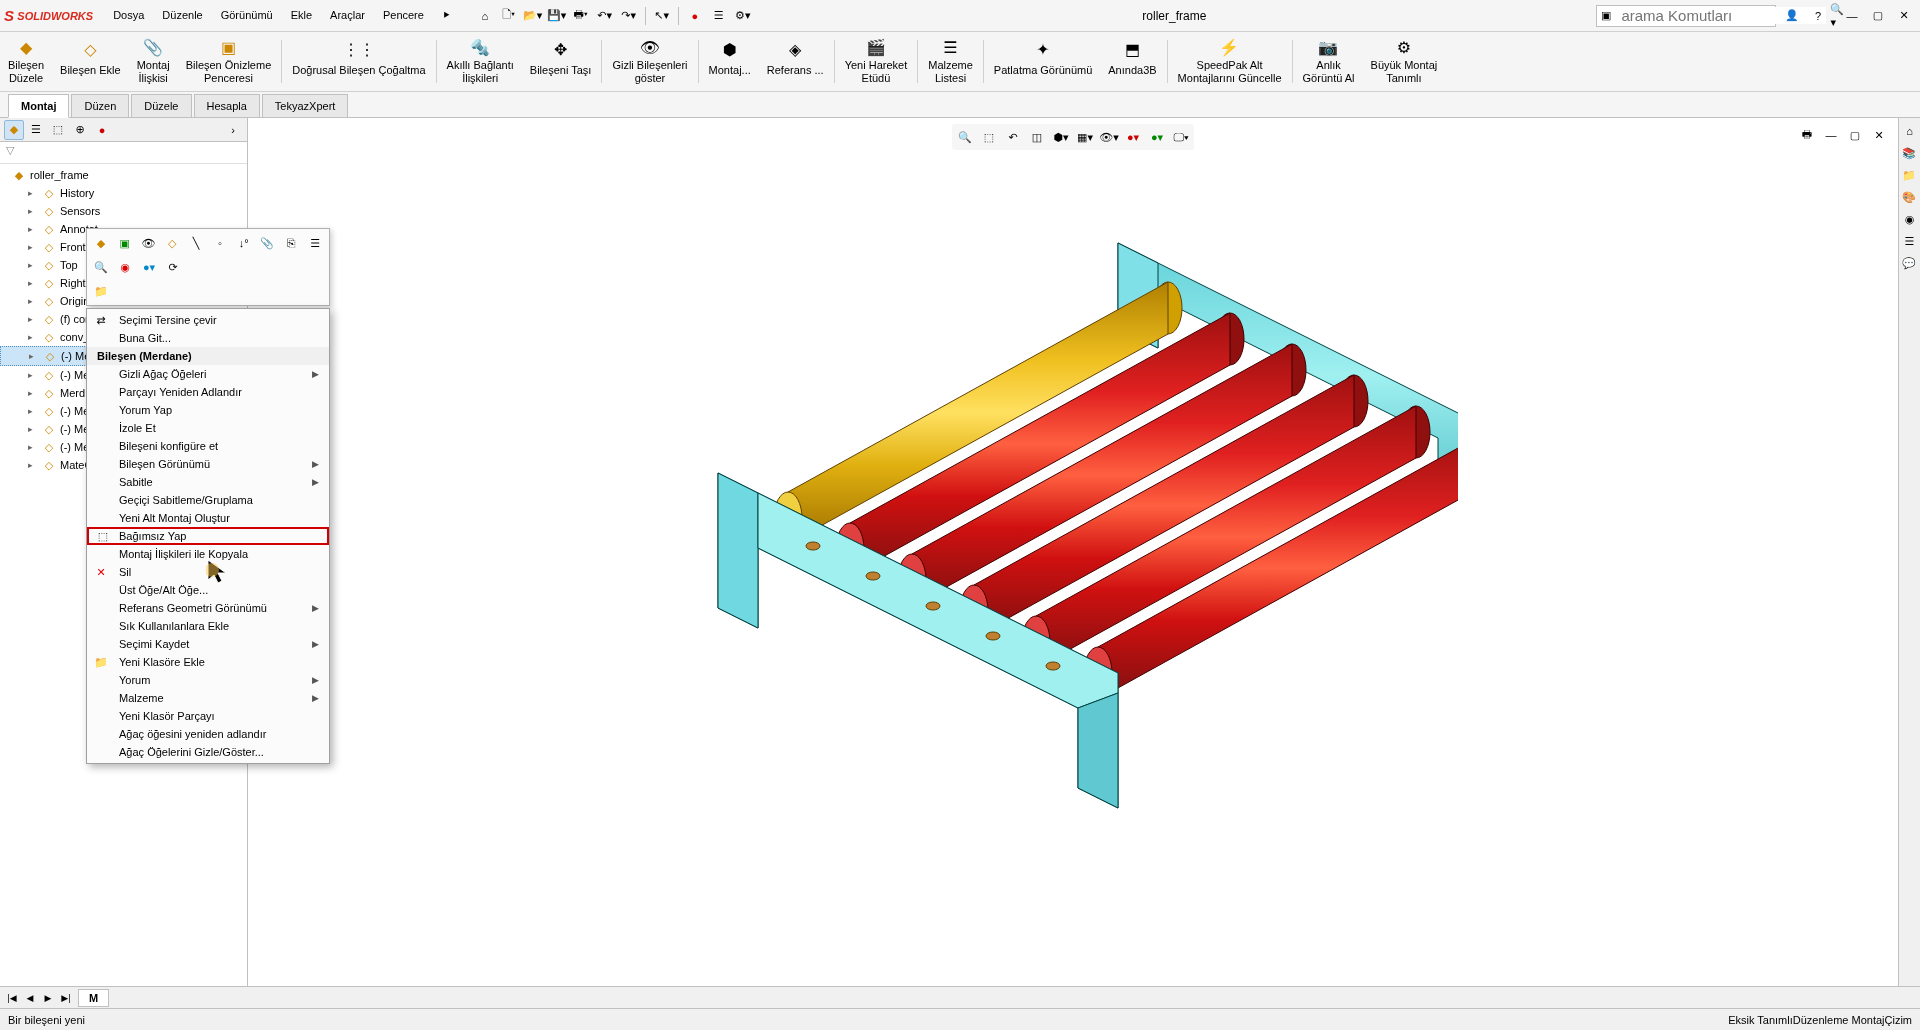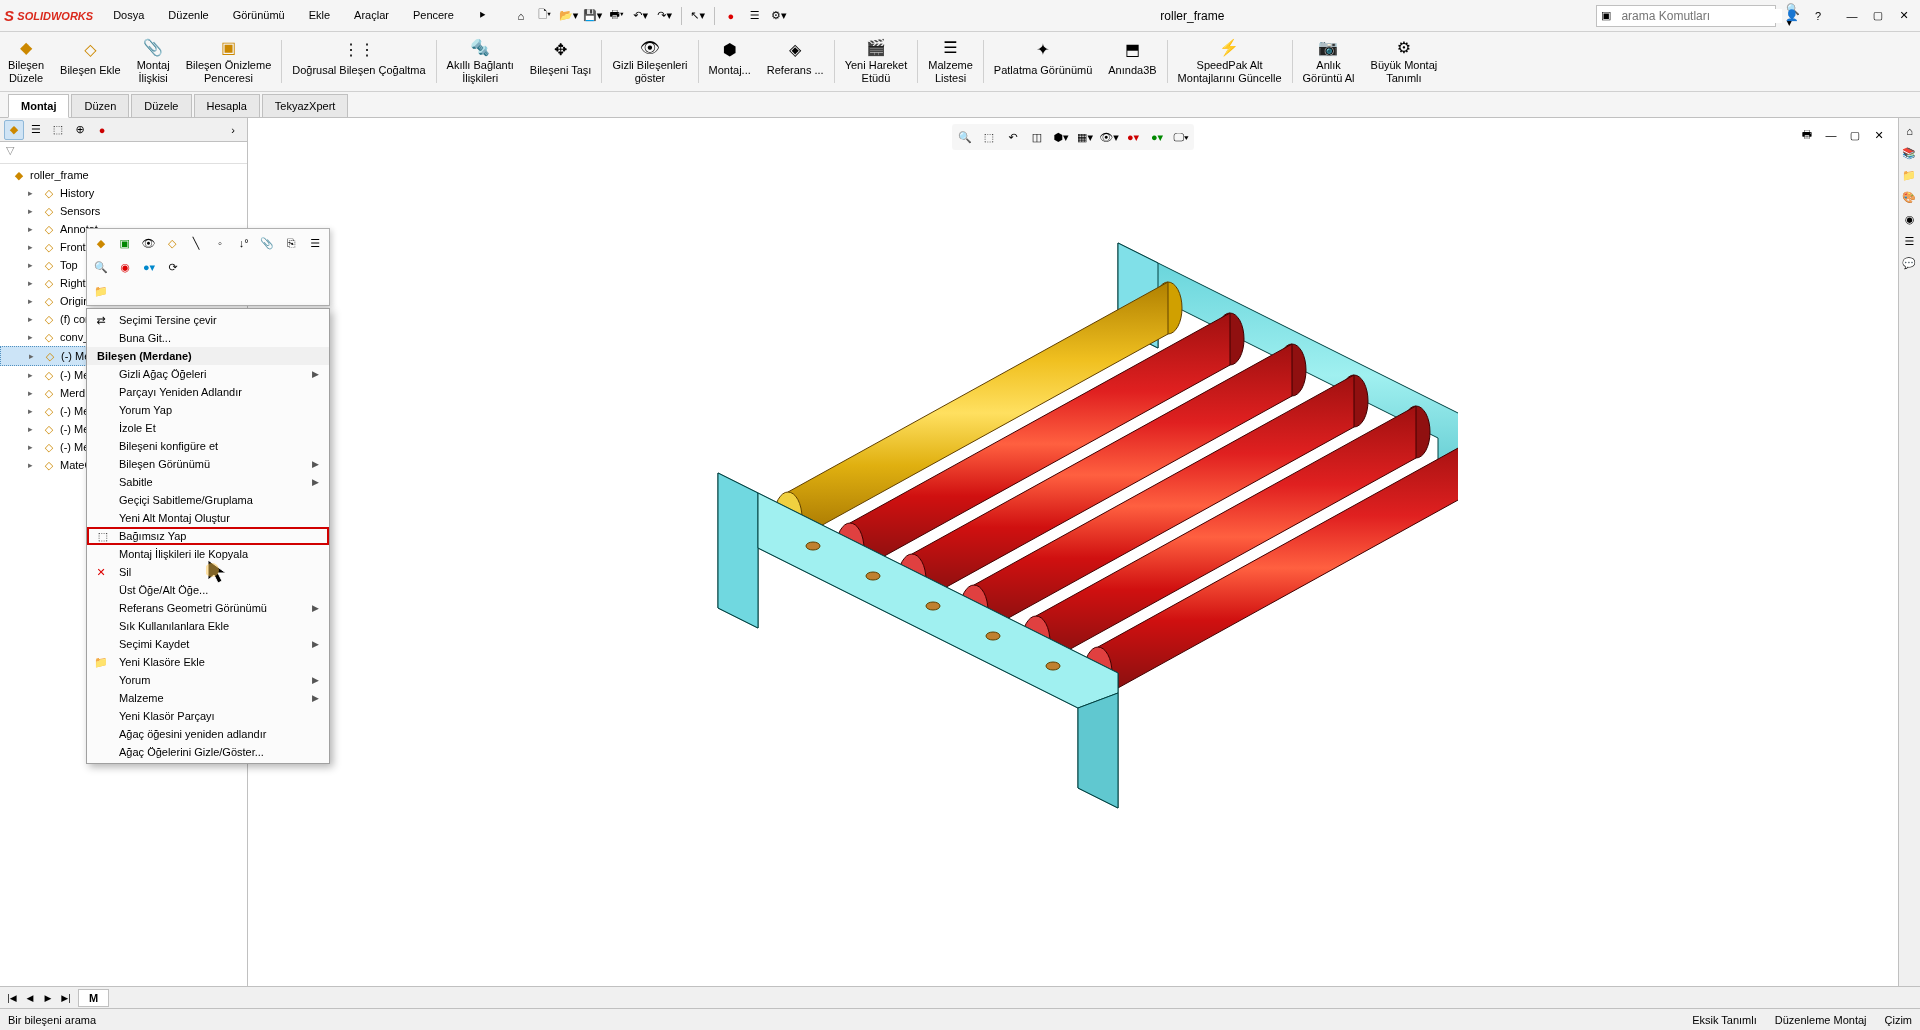--- a/index.html
+++ b/index.html
@@ -2,29 +2,29 @@
 <html><head>
 <meta charset="utf-8">
 <style>
 * { margin: 0; padding: 0; box-sizing: border-box; font-family: "Segoe UI", Tahoma, sans-serif; font-size: 11px; user-select: none; }
 body { width: 1920px; height: 1030px; background: #fff; overflow: hidden; position: relative; }
 
 
 .titlebar { height: 32px; background: #f5f5f5; border-bottom: 1px solid #d0d0d0; display: flex; align-items: center; padding: 0 4px; }
 .logo { color: #da291c; font-weight: 700; font-size: 12px; font-style: italic; margin-right: 12px; display: flex; align-items: center; }
 .logo-s { font-size: 15px; font-weight: 900; }
-.menu-items { display: flex; gap: 8px; }
+.menu-items { display: flex; gap: 2px; }
 .menu-item { padding: 4px 8px; cursor: pointer; }
 .titlebar-icons { display: flex; gap: 4px; margin-left: 16px; align-items: center; }
 .tb-icon { width: 20px; height: 20px; display: flex; align-items: center; justify-content: center; cursor: pointer; border-radius: 2px; }
 .tb-sep { width: 1px; height: 18px; background: #c0c0c0; margin: 0 2px; }
 .titlebar-center { flex: 1; text-align: center; font-size: 12px; }
 .titlebar-right { display: flex; align-items: center; gap: 6px; }
 .search-box { display: flex; align-items: center; background: #fff; border: 1px solid #c0c0c0; height: 22px; width: 180px; }
-.search-box input { border: none; outline: none; flex: 1; padding: 0 6px; font-size: 12px; }
+.search-box input { border: none; outline: none; flex: 1; padding: 0 6px; font-size: 15px; }
 .window-btns { display: flex; gap: 2px; margin-left: 6px; }
 .wbtn { width: 24px; height: 20px; display: flex; align-items: center; justify-content: center; cursor: pointer; }
 
 
 .ribbon { height: 60px; background: #f5f5f5; border-bottom: 1px solid #d0d0d0; display: flex; padding: 4px 0; }
 .ribbon-btn { display: flex; flex-direction: column; align-items: center; justify-content: flex-start; padding: 2px 8px; cursor: pointer; text-align: center; line-height: 1.2; min-width: 44px; }
 .ribbon-icon { width: 24px; height: 24px; margin-bottom: 2px; display: flex; align-items: center; justify-content: center; font-size: 16px; }
 .ribbon-sep { width: 1px; background: #d0d0d0; margin: 4px 2px; }
 
 
@@ -63,21 +63,21 @@
 
 .context-menu { position: absolute; left: 86px; top: 308px; width: 244px; background: #fbfbfb; border: 1px solid #a0a0a0; box-shadow: 3px 3px 8px rgba(0,0,0,0.3); padding: 2px 0; }
 .cm-item { padding: 3px 10px 3px 32px; cursor: pointer; position: relative; display: flex; align-items: center; justify-content: space-between; }
 .cm-item.highlighted { border: 2px solid #d00000; padding: 1px 8px 1px 30px; }
 .cm-header { padding: 3px 10px; font-weight: 700; background: #f0f0f0; }
 .cm-icon { position: absolute; left: 6px; width: 16px; height: 16px; display: flex; align-items: center; justify-content: center; }
 .cm-arrow { font-size: 9px; color: #555; }
 
 
 .statusbar { height: 22px; background: #f0f0f0; border-top: 1px solid #c0c0c0; display: flex; align-items: center; padding: 0 8px; font-size: 11px; position: absolute; bottom: 0; left: 0; right: 0; }
-.sb-right { margin-left: auto; display: flex; gap: 18px; }
+.sb-right { margin-left: auto; display: flex; }
 .doc-tabs { height: 22px; background: #f0f0f0; border-top: 1px solid #c0c0c0; display: flex; align-items: center; padding: 0 4px; position: absolute; bottom: 22px; left: 0; right: 0; }
 .dt-nav { display: flex; gap: 2px; }
 .dt-btn { width: 16px; height: 16px; display: flex; align-items: center; justify-content: center; cursor: pointer; font-size: 9px; }
 .dt-tab { padding: 2px 10px; background: #fff; border: 1px solid #c0c0c0; margin-left: 4px; font-weight: 700; }
 
 .cursor { position: absolute; left: 206px; top: 558px; pointer-events: none; z-index: 100; }
 
 svg { display: block; }
 </style>
 </head>
@@ -551,19 +551,19 @@
 <div class="doc-tabs">
   <div class="dt-nav">
     <div class="dt-btn">|◀</div>
     <div class="dt-btn">◀</div>
     <div class="dt-btn">▶</div>
     <div class="dt-btn">▶|</div>
   </div>
   <div class="dt-tab">M</div>
 </div>
 <div class="statusbar">
-  <span>Bir bileşeni arama</span>
+  <span>Bir bileşeni yeni</span>
   <div class="sb-right">
     <span>Eksik Tanımlı</span>
     <span>Düzenleme Montaj</span>
     <span>Çizim</span>
   </div>
 </div>
 
 </body></html>

